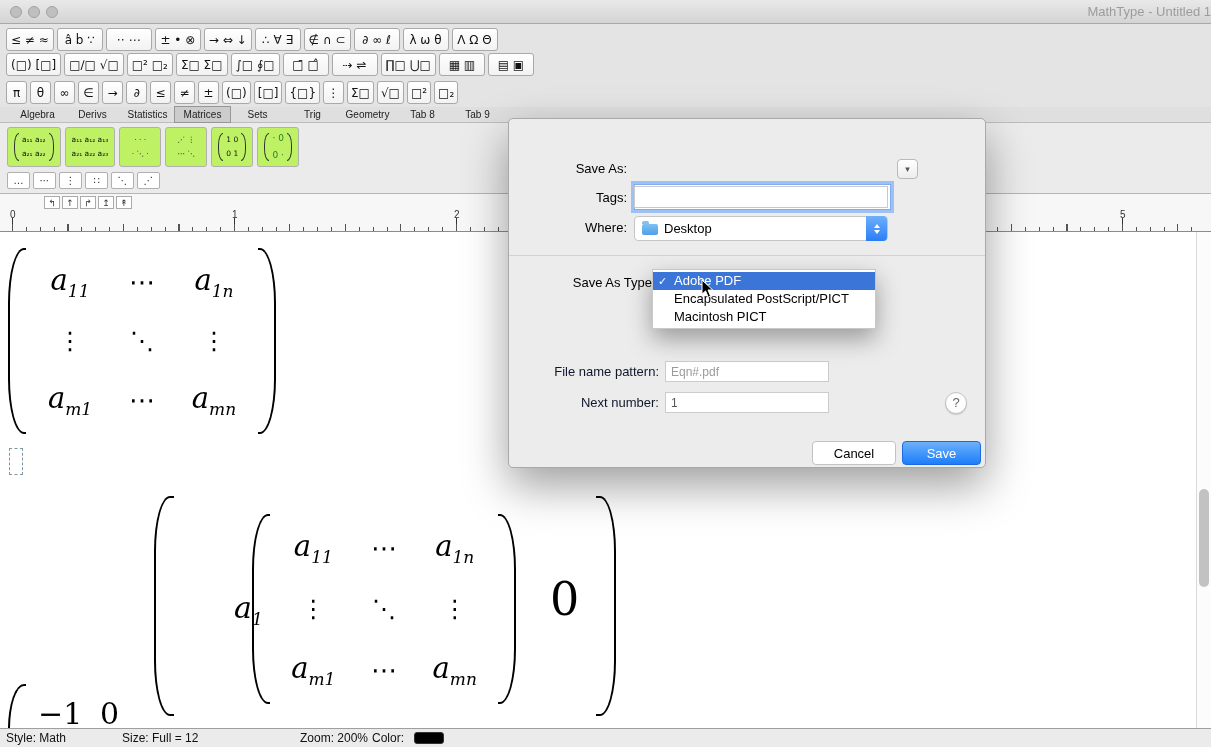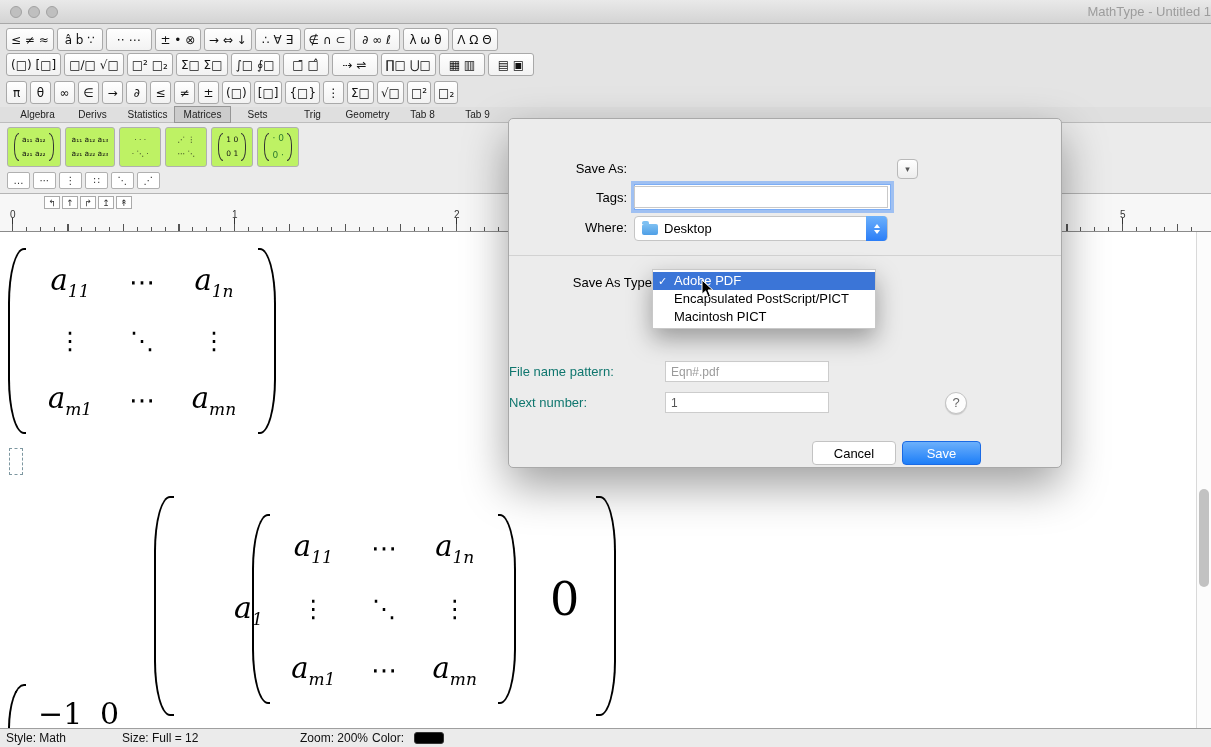--- a/index.html
+++ b/index.html
@@ -102,21 +102,21 @@
   .grip { position:absolute; left:1196px; top:729px; width:15px; height:17px;
     background:repeating-linear-gradient(135deg,#f2f2f2 0 2px,#c4c4c4 2px 3px); }
   .statusbar { position:absolute; left:0; top:728px; width:100%; height:19px; background:#ebebeb;
     border-top:1px solid #9f9f9f; font-size:12px; color:#111; }
   .sb { position:absolute; top:2px; }
   .sb-style{left:6px}.sb-size{left:122px}.sb-zoom{left:300px}.sb-color{left:372px}
   .swatch { position:absolute; left:414px; top:3px; width:30px; height:12px; background:#000;
     border:1px solid #333; border-radius:3px; }
 
   
-  .dialog { position:absolute; left:508px; top:118px; width:554px; height:350px; background:#ececec;
+  .dialog { position:absolute; left:508px; top:118px; width:478px; height:350px; background:#ececec;
     border:1px solid #a9a9a9; border-radius:5px; box-shadow:0 18px 45px rgba(0,0,0,.38); z-index:40;
     font-size:13px; color:#000; }
   .dlabel { position:absolute; left:0; width:118px; text-align:right; }
   .saveas-field { position:absolute; left:125px; top:37px; width:257px; height:26px; background:#fff;
     border:1px solid #7daef5; box-shadow:0 0 0 3px rgba(97,156,248,.55); padding:4px 6px;margin-top:28px; }
   .sel-text { background:#b8d7fb; }
   .disclosure { position:absolute; left:388px; top:40px; width:21px; height:20px;
     background:linear-gradient(#fff,#ededed); border:1px solid #b9b9b9; border-radius:4px;
     display:flex; align-items:center; justify-content:center; font-size:9px; color:#555; }
   .tags-field { position:absolute; left:125px; top:67px; width:254px; height:22px; background:#fff;
@@ -135,21 +135,21 @@
     border-bottom:4.5px solid #fff; margin-bottom:2px; }
   .chev-down { width:0; height:0; border-left:3.5px solid transparent; border-right:3.5px solid transparent;
     border-top:4.5px solid #fff; }
   .dsep { position:absolute; left:0; right:0; top:136px; height:1px; background:#d2d2d2; }
   .type-label { position:absolute; left:0; top:156px; width:143px; text-align:right; }
   .menu { position:absolute; left:143px; top:150px; width:224px; background:#fff;
     border:1px solid #c8c8c8; box-shadow:0 10px 25px rgba(0,0,0,.35); padding:2px 0; z-index:60; }
   .menu-item { position:relative; height:18px; line-height:18px; padding:0 10px 0 21px; white-space:nowrap; }
   .menu-item.sel { background:#3b75d7; color:#fff; }
   .menu-check { position:absolute; left:5px; font-size:11px; }
-  .fnp-label, .nn-label { position:absolute; left:0; width:150px; text-align:left; color:#0f766e; }
+  .fnp-label, .nn-label { position:absolute; left:0; width:150px; text-align:right; color:#0f172a; }
   .fnp-label { top:245px; } .nn-label { top:276px; }
   .fnp-field, .nn-field { position:absolute; left:156px; width:164px; height:21px; background:#fff;
     border:1px solid #ccc; font-size:12px; padding:0 5px; font-family:"Liberation Sans",sans-serif; }
   .fnp-field { top:242px; color:#9b9b9b; }
   .nn-field { top:273px; color:#555; }
   .help-btn { position:absolute; left:436px; top:273px; width:22px; height:22px; border-radius:50%;
     background:#fdfdfd; border:1px solid #c4c4c4; box-shadow:0 1px 1px rgba(0,0,0,.15);
     text-align:center; line-height:20px; font-size:13px; color:#666; }
   .btn { position:absolute; top:322px; height:24px; border-radius:4px; font-size:13px;
     display:flex; align-items:center; justify-content:center; }

